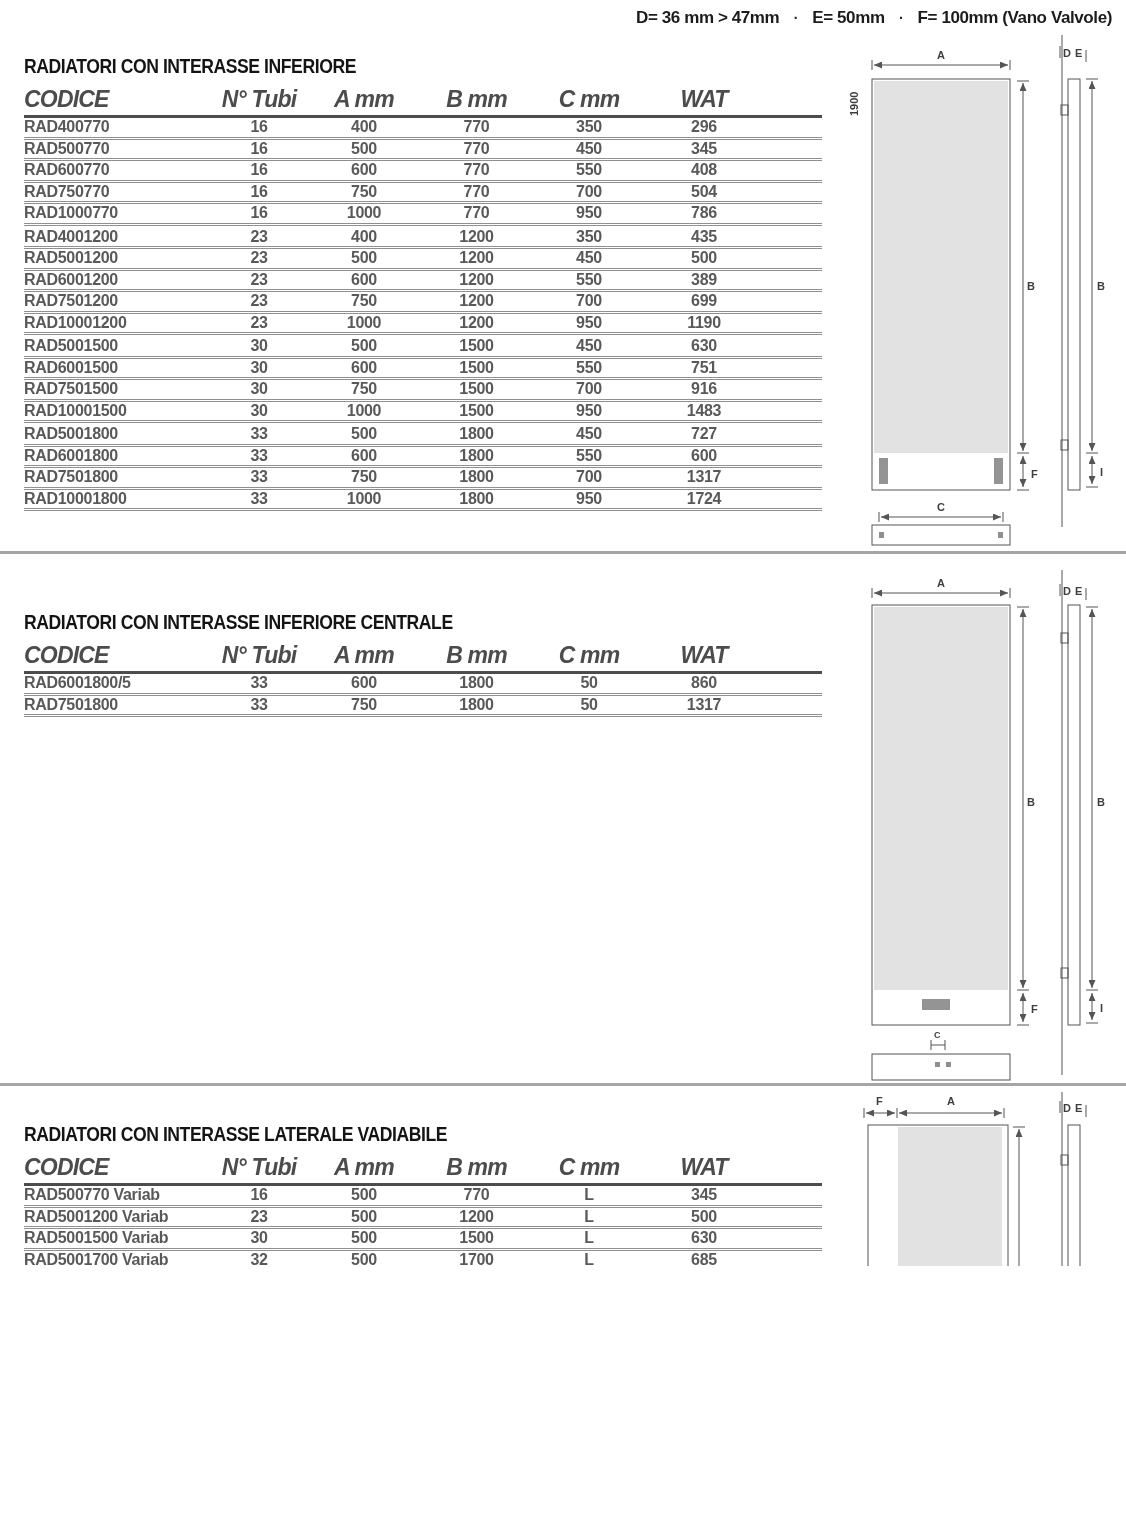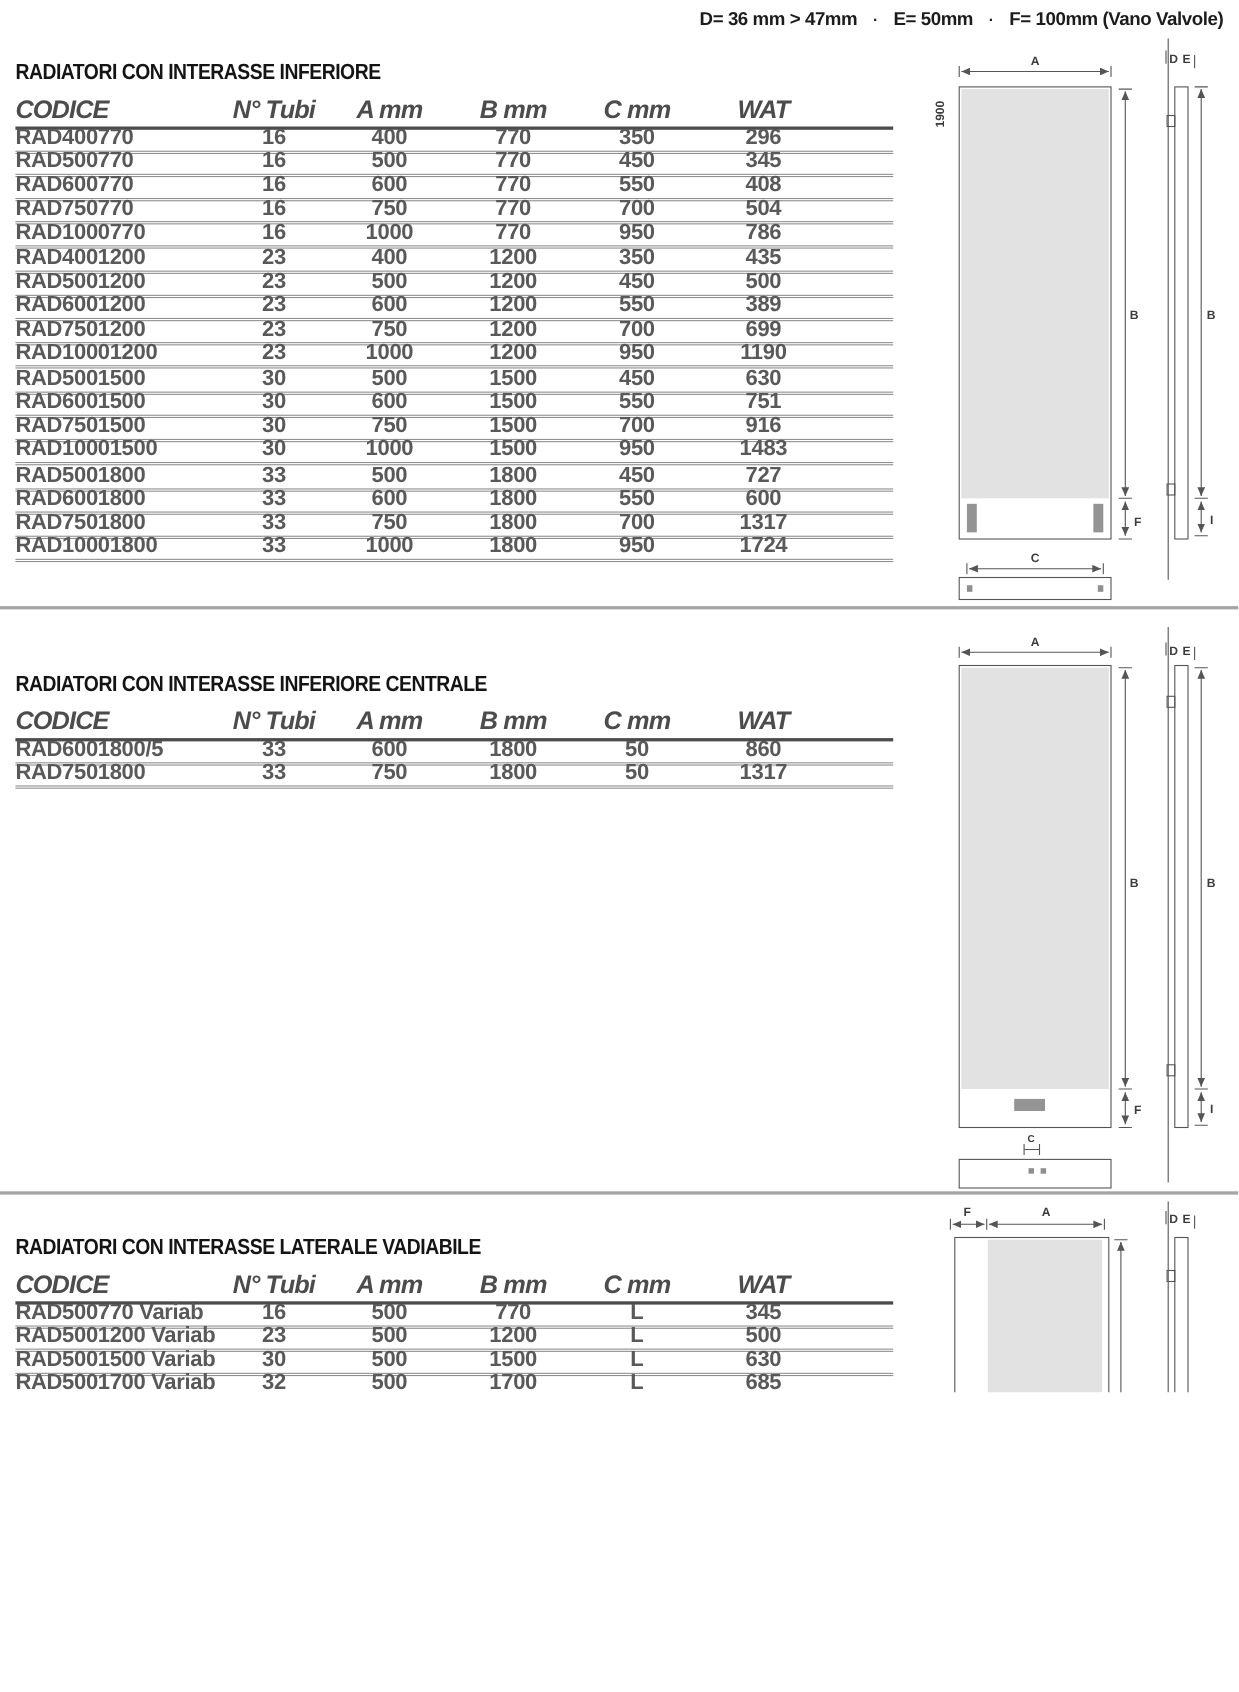--- a/index.html
+++ b/index.html
@@ -6,31 +6,31 @@
   .page{position:relative;width:1126px;height:1266px;background:#ffffff;overflow:hidden;
         font-family:"Liberation Sans",sans-serif;}
 
   
   .tophdr{position:absolute;top:8px;left:636px;right:14px;display:flex;
           justify-content:space-between;align-items:baseline;
           font-weight:bold;font-size:17px;color:#1c1c1c;letter-spacing:-0.4px;white-space:nowrap;}
   .tophdr .dot{font-size:14px;color:#1c1c1c;}
 
   
-  .section{position:absolute;left:14px;width:798px;}
+  .section{position:absolute;left:24px;width:798px;}
   #sec0{top:56px;} #sec1{top:612px;} #sec2{top:1124px;}
   .sec-title{display:inline-block;font-weight:bold;font-size:20px;color:#141414;
              letter-spacing:-0.5px;transform:scaleX(0.88);transform-origin:0 50%;
              white-space:nowrap;line-height:20px;}
   .t-wrap{margin-top:6px;}
   .t-head{display:flex;align-items:flex-end;height:30px;border-bottom:3px solid #4c4c4c;
           color:#4c4c4c;font-weight:bold;font-size:23px;letter-spacing:-0.8px;padding-bottom:2px;font-style:italic;}
   .t-group + .t-group{margin-top:2px;}
-  .t-row{display:flex;align-items:flex-end;height:21.5px;box-sizing:border-box;
-         border-bottom:3px double #909090;color:#595959;font-weight:bold;font-size:20px;
+  .t-row{display:flex;align-items:flex-start;height:21.5px;box-sizing:border-box;
+         border-bottom:3px double #909090;color:#595959;font-weight:bold;font-size:16px;
          letter-spacing:-0.3px;}
   .cell{flex:none;white-space:nowrap;}
   .c0{width:185px;text-align:left;}
   .c1{width:100px;text-align:center;}
   .c2{width:110px;text-align:center;}
   .c3{width:115px;text-align:center;}
   .c4{width:110px;text-align:center;}
   .c5{width:120px;text-align:center;}
 
   

